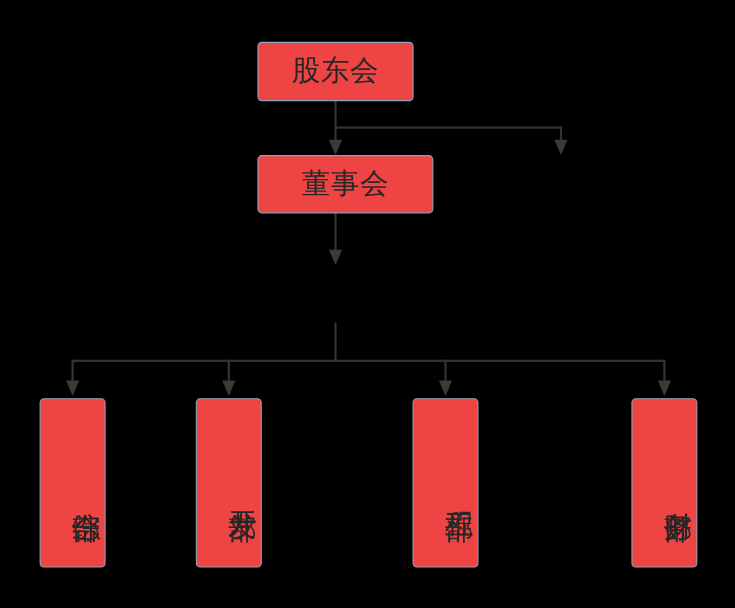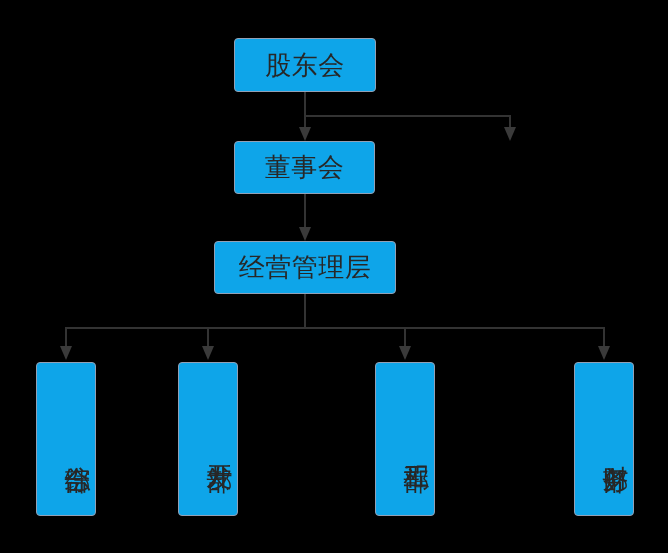--- a/index.html
+++ b/index.html
@@ -12,21 +12,21 @@
     position: relative;
     width: 668px;
     height: 553px;
     background: #000000;
     overflow: hidden;
     font-family: "DejaVu Sans", "Liberation Sans", sans-serif;
   }
   .node {
     position: absolute;
     box-sizing: border-box;
-    background: #0ea5e9;
+    background: #ef4444;
     border: 1px solid #93a0b5;
     border-radius: 4px;
     color: #272727;
     display: flex;
     align-items: center;
     justify-content: center;
     text-align: center;
     letter-spacing: 0.5px;
     user-select: none;
   }
@@ -85,28 +85,25 @@
   <div class="conn v" style="left:404px; top:327px; height:20px;"></div>
   <div class="arrow" style="left:399px; top:346px;"></div>
 
   <div class="conn v" style="left:603px; top:327px; height:20px;"></div>
   <div class="arrow" style="left:598px; top:346px;"></div>
 
   <div class="node horiz" style="left:234px; top:38px; width:142px; height:54px;">
     <span>股东会</span>
   </div>
 
-  <div class="node horiz" style="left:234px; top:141px; width:141px; height:53px;">
+  <div class="node horiz" style="left:234px; top:141px; width:160px; height:53px;">
     <span>董事会</span>
   </div>
 
 
-  <div class="node horiz" style="left:214px; top:241px; width:182px; height:53px;">
-    <span>经营管理层</span>
-  </div>
 
   <div class="node vert" style="left:36px; top:362px; width:60px; height:154px;">
     <span>综合部</span>
   </div>
 
   <div class="node vert" style="left:178px; top:362px; width:60px; height:154px;">
     <span>开发部</span>
   </div>
 
   <div class="node vert" style="left:375px; top:362px; width:60px; height:154px;">

